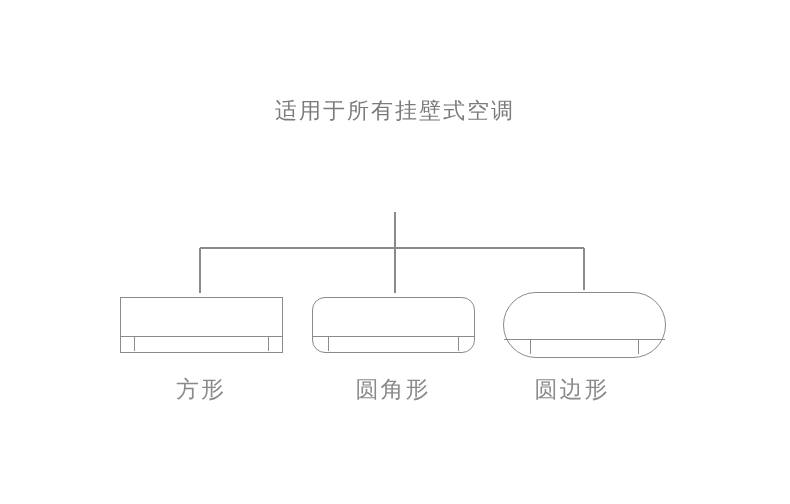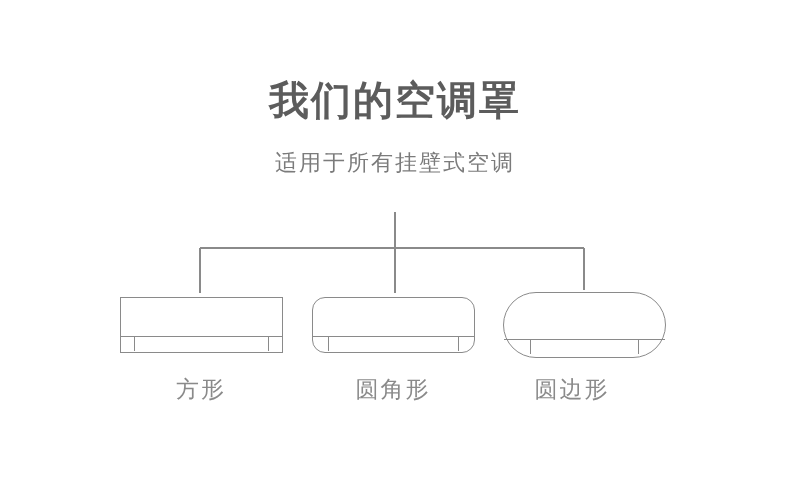--- a/index.html
+++ b/index.html
@@ -127,21 +127,20 @@
   .caption-1 { left: 101px; }
   .caption-2 { left: 293px; }
   .caption-3 { left: 472px; }
 </style>
 </head>
 <body>
 
 <div id="page">
 
   <div class="heading-block">
-    <div class="page-title">我们的空调罩</div>
     <div class="page-subtitle">适用于所有挂壁式空调</div>
   </div>
 
   <svg class="tree" width="790" height="504" viewBox="0 0 790 504">
     <g stroke="#8a8a8a" stroke-width="1.6" fill="none" shape-rendering="crispEdges">
       <line x1="395" y1="212" x2="395" y2="248"></line>
       <line x1="200" y1="248" x2="584" y2="248"></line>
       <line x1="200" y1="248" x2="200" y2="293"></line>
       <line x1="395" y1="248" x2="395" y2="293"></line>
       <line x1="584" y1="248" x2="584" y2="290"></line>

